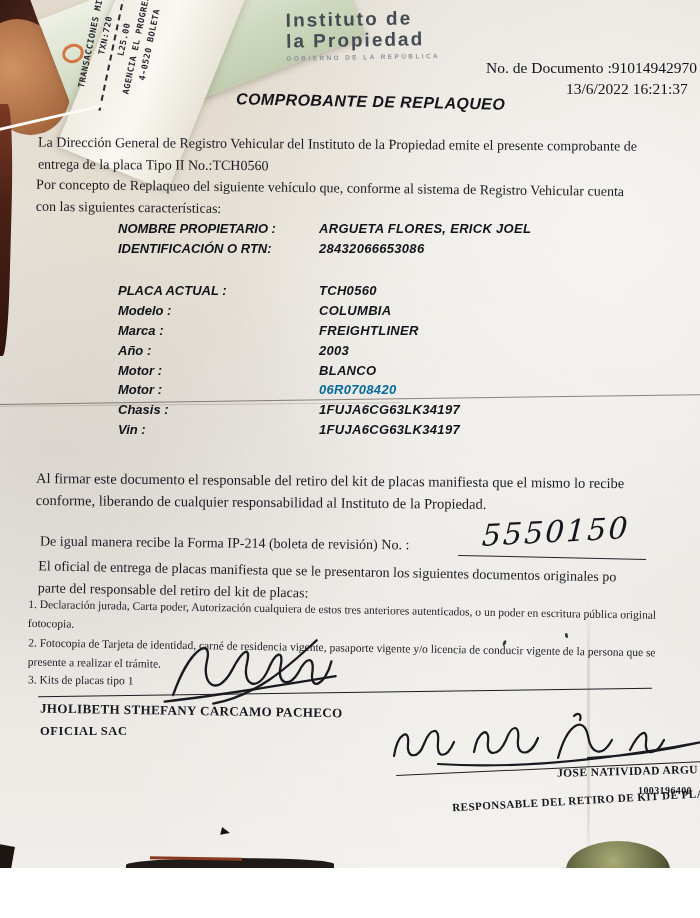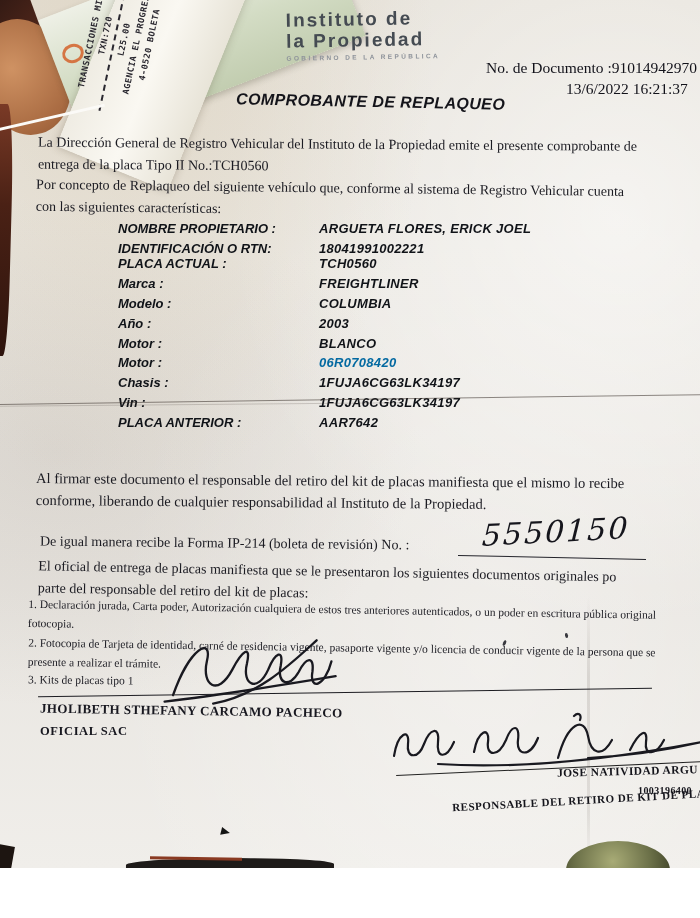--- a/index.html
+++ b/index.html
@@ -32,21 +32,21 @@
   #p3{left:36px;top:470px;width:690px;transform:rotate(.5deg);font-size:14.5px;}
   #ip214-line{left:40px;top:533px;width:470px;font-size:14px;transform:rotate(.6deg);}
   #hand-number{left:482px;top:514px;font-family:"DejaVu Serif",serif;font-style:italic;font-size:30px;
     letter-spacing:2px;color:#15151c;transform:rotate(-3deg) skewX(-6deg);}
   #hand-underline{left:458px;top:557px;width:188px;border-top:1.8px solid #23232a;transform:rotate(1.2deg);}
   #officer{left:38px;top:562px;width:700px;transform:rotate(1.1deg);font-size:14px;line-height:22px;}
   
   .rows{left:118px;font-family:"Liberation Sans",sans-serif;font-weight:bold;font-style:italic;
     font-size:13px;color:#101318;}
   #owner-rows{top:221px;}
-  #vehicle-rows{top:256px;}
+  #vehicle-rows{top:283px;}
   .frow{display:flex;height:19.9px;align-items:flex-start;}
   .frow .lbl{width:165px;flex:none;}
   .frow .val{letter-spacing:.3px;margin-left:36px;}
   .val-obscured{color:#0369a1;}
   
   .doc-item{font-size:11.5px;line-height:19px;color:#1d1d24;width:700px;}
   #doc-item-0{left:28px;top:601px;transform:rotate(1.0deg);}
   #doc-item-1{left:28px;top:639px;transform:rotate(.9deg);}
   #doc-item-2{left:28px;top:674px;transform:rotate(.6deg);}
   
@@ -129,60 +129,56 @@
   <div id="p2" class="abs para pre">Por concepto de Replaqueo del siguiente vehículo que, conforme al sistema de Registro Vehicular cuenta
 con las siguientes características:</div>
 
   <div id="owner-rows" class="abs rows">
     <div class="frow">
       <span class="lbl">NOMBRE PROPIETARIO :</span>
       <span class="val">ARGUETA FLORES, ERICK JOEL</span>
     </div>
     <div class="frow">
       <span class="lbl">IDENTIFICACIÓN O RTN:</span>
-      <span class="val">18041991002221</span>
+      <span class="val">28432066653086</span>
     </div>
   </div>
 
   <div id="vehicle-rows" class="abs rows">
     <div class="frow">
       <span class="lbl">PLACA ACTUAL :</span>
       <span class="val">TCH0560</span>
     </div>
     <div class="frow">
+      <span class="lbl">Modelo :</span>
+      <span class="val">COLUMBIA</span>
+    </div>
+    <div class="frow">
       <span class="lbl">Marca :</span>
       <span class="val">FREIGHTLINER</span>
     </div>
     <div class="frow">
-      <span class="lbl">Modelo :</span>
-      <span class="val">COLUMBIA</span>
-    </div>
-    <div class="frow">
       <span class="lbl">Año :</span>
       <span class="val">2003</span>
     </div>
     <div class="frow">
       <span class="lbl">Motor :</span>
       <span class="val">BLANCO</span>
     </div>
     <div class="frow">
       <span class="lbl">Motor :</span>
       <span class="val val-obscured">06R0708420</span>
     </div>
     <div class="frow">
       <span class="lbl">Chasis :</span>
       <span class="val">1FUJA6CG63LK34197</span>
     </div>
     <div class="frow">
       <span class="lbl">Vin :</span>
       <span class="val">1FUJA6CG63LK34197</span>
-    </div>
-    <div class="frow">
-      <span class="lbl">PLACA ANTERIOR :</span>
-      <span class="val">AAR7642</span>
     </div>
   </div>
 
   <div id="crease-main" class="abs crease"></div>
   <div id="crease-main2" class="abs crease"></div>
   <div id="fold-vert" class="abs"></div>
 
   <div id="p3" class="abs para pre">Al firmar este documento el responsable del retiro del kit de placas manifiesta que el mismo lo recibe
 conforme, liberando de cualquier responsabilidad al Instituto de la Propiedad.</div>
   <div id="ip214-line" class="abs para">De igual manera recibe la Forma IP-214 (boleta de revisión) No. :</div>

